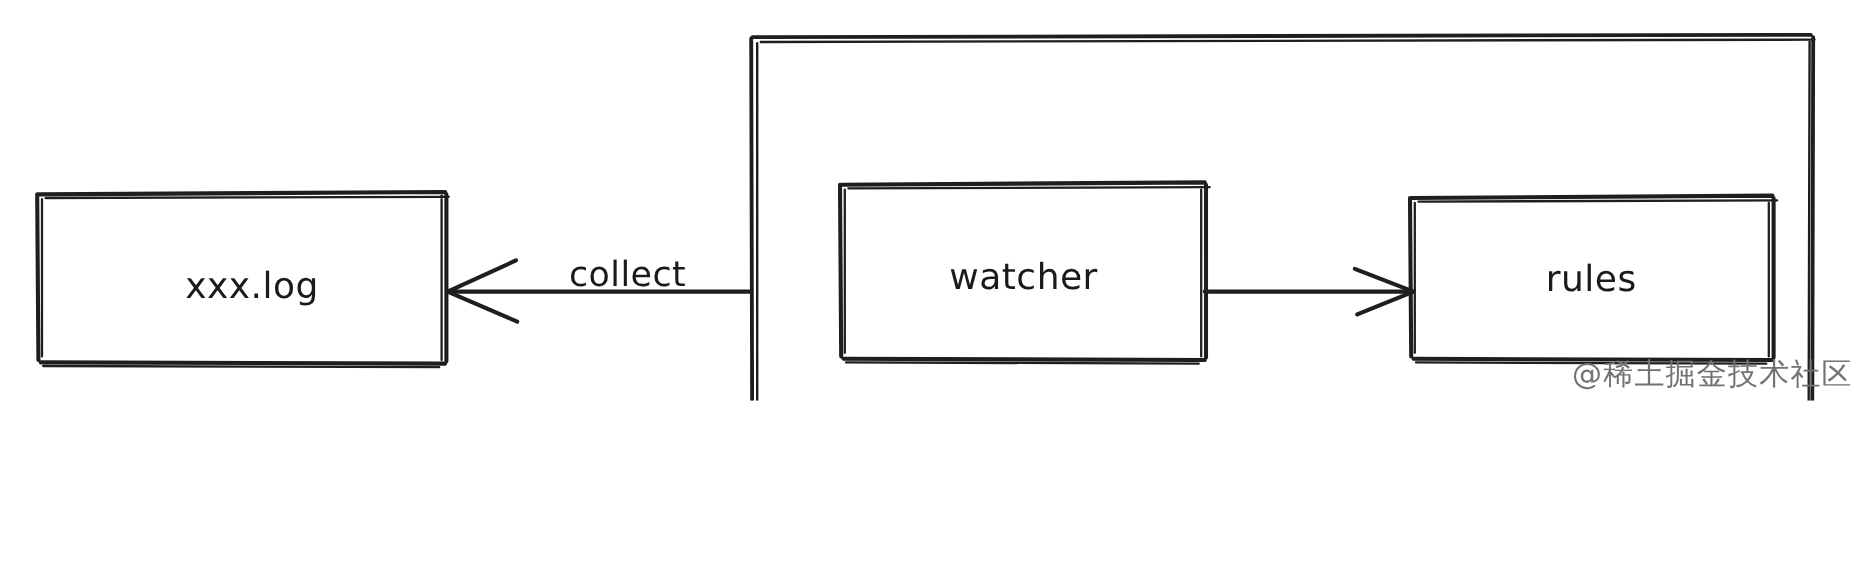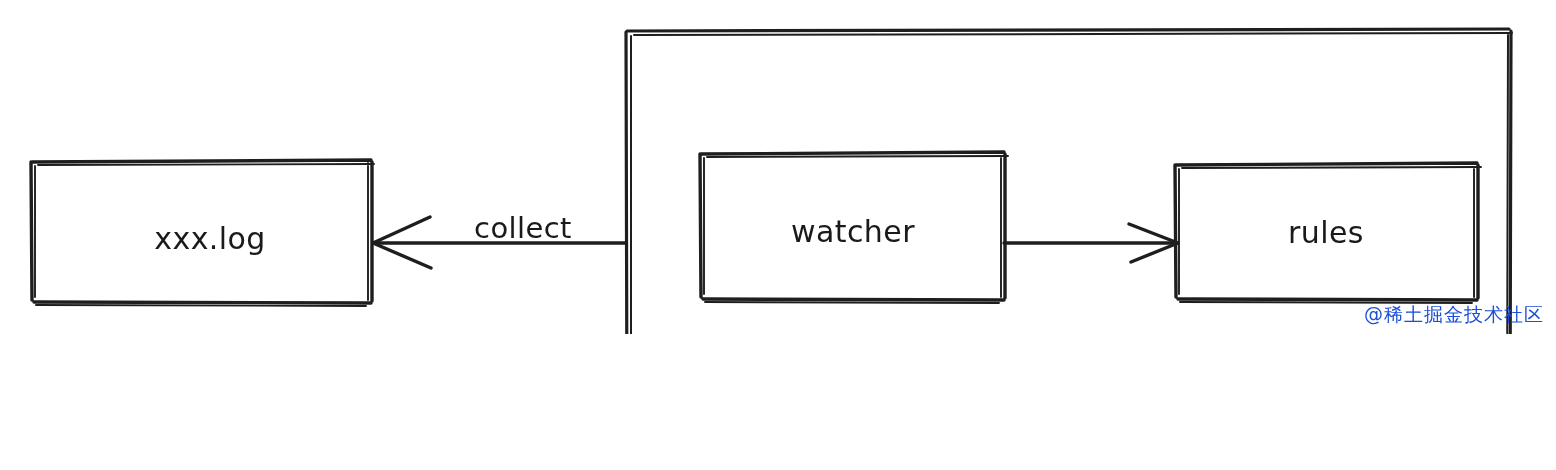--- a/index.html
+++ b/index.html
@@ -47,22 +47,22 @@
     font-size: 29px;
     fill: #1a1a1a;
     text-anchor: middle;
     letter-spacing: 0.4px;
   }
   .watermark {
     position: absolute;
     right: 12px;
     bottom: 6px;
     font-family: "DejaVu Sans", sans-serif;
-    font-size: 19px;
-    color: #1d4ed8;
+    font-size: 25px;
+    color: #737373;
     letter-spacing: 1px;
     white-space: nowrap;
     user-select: none;
     margin-left: 18px;
   }
 </style>
 </head>
 <body>
 
 <div id="canvas">

